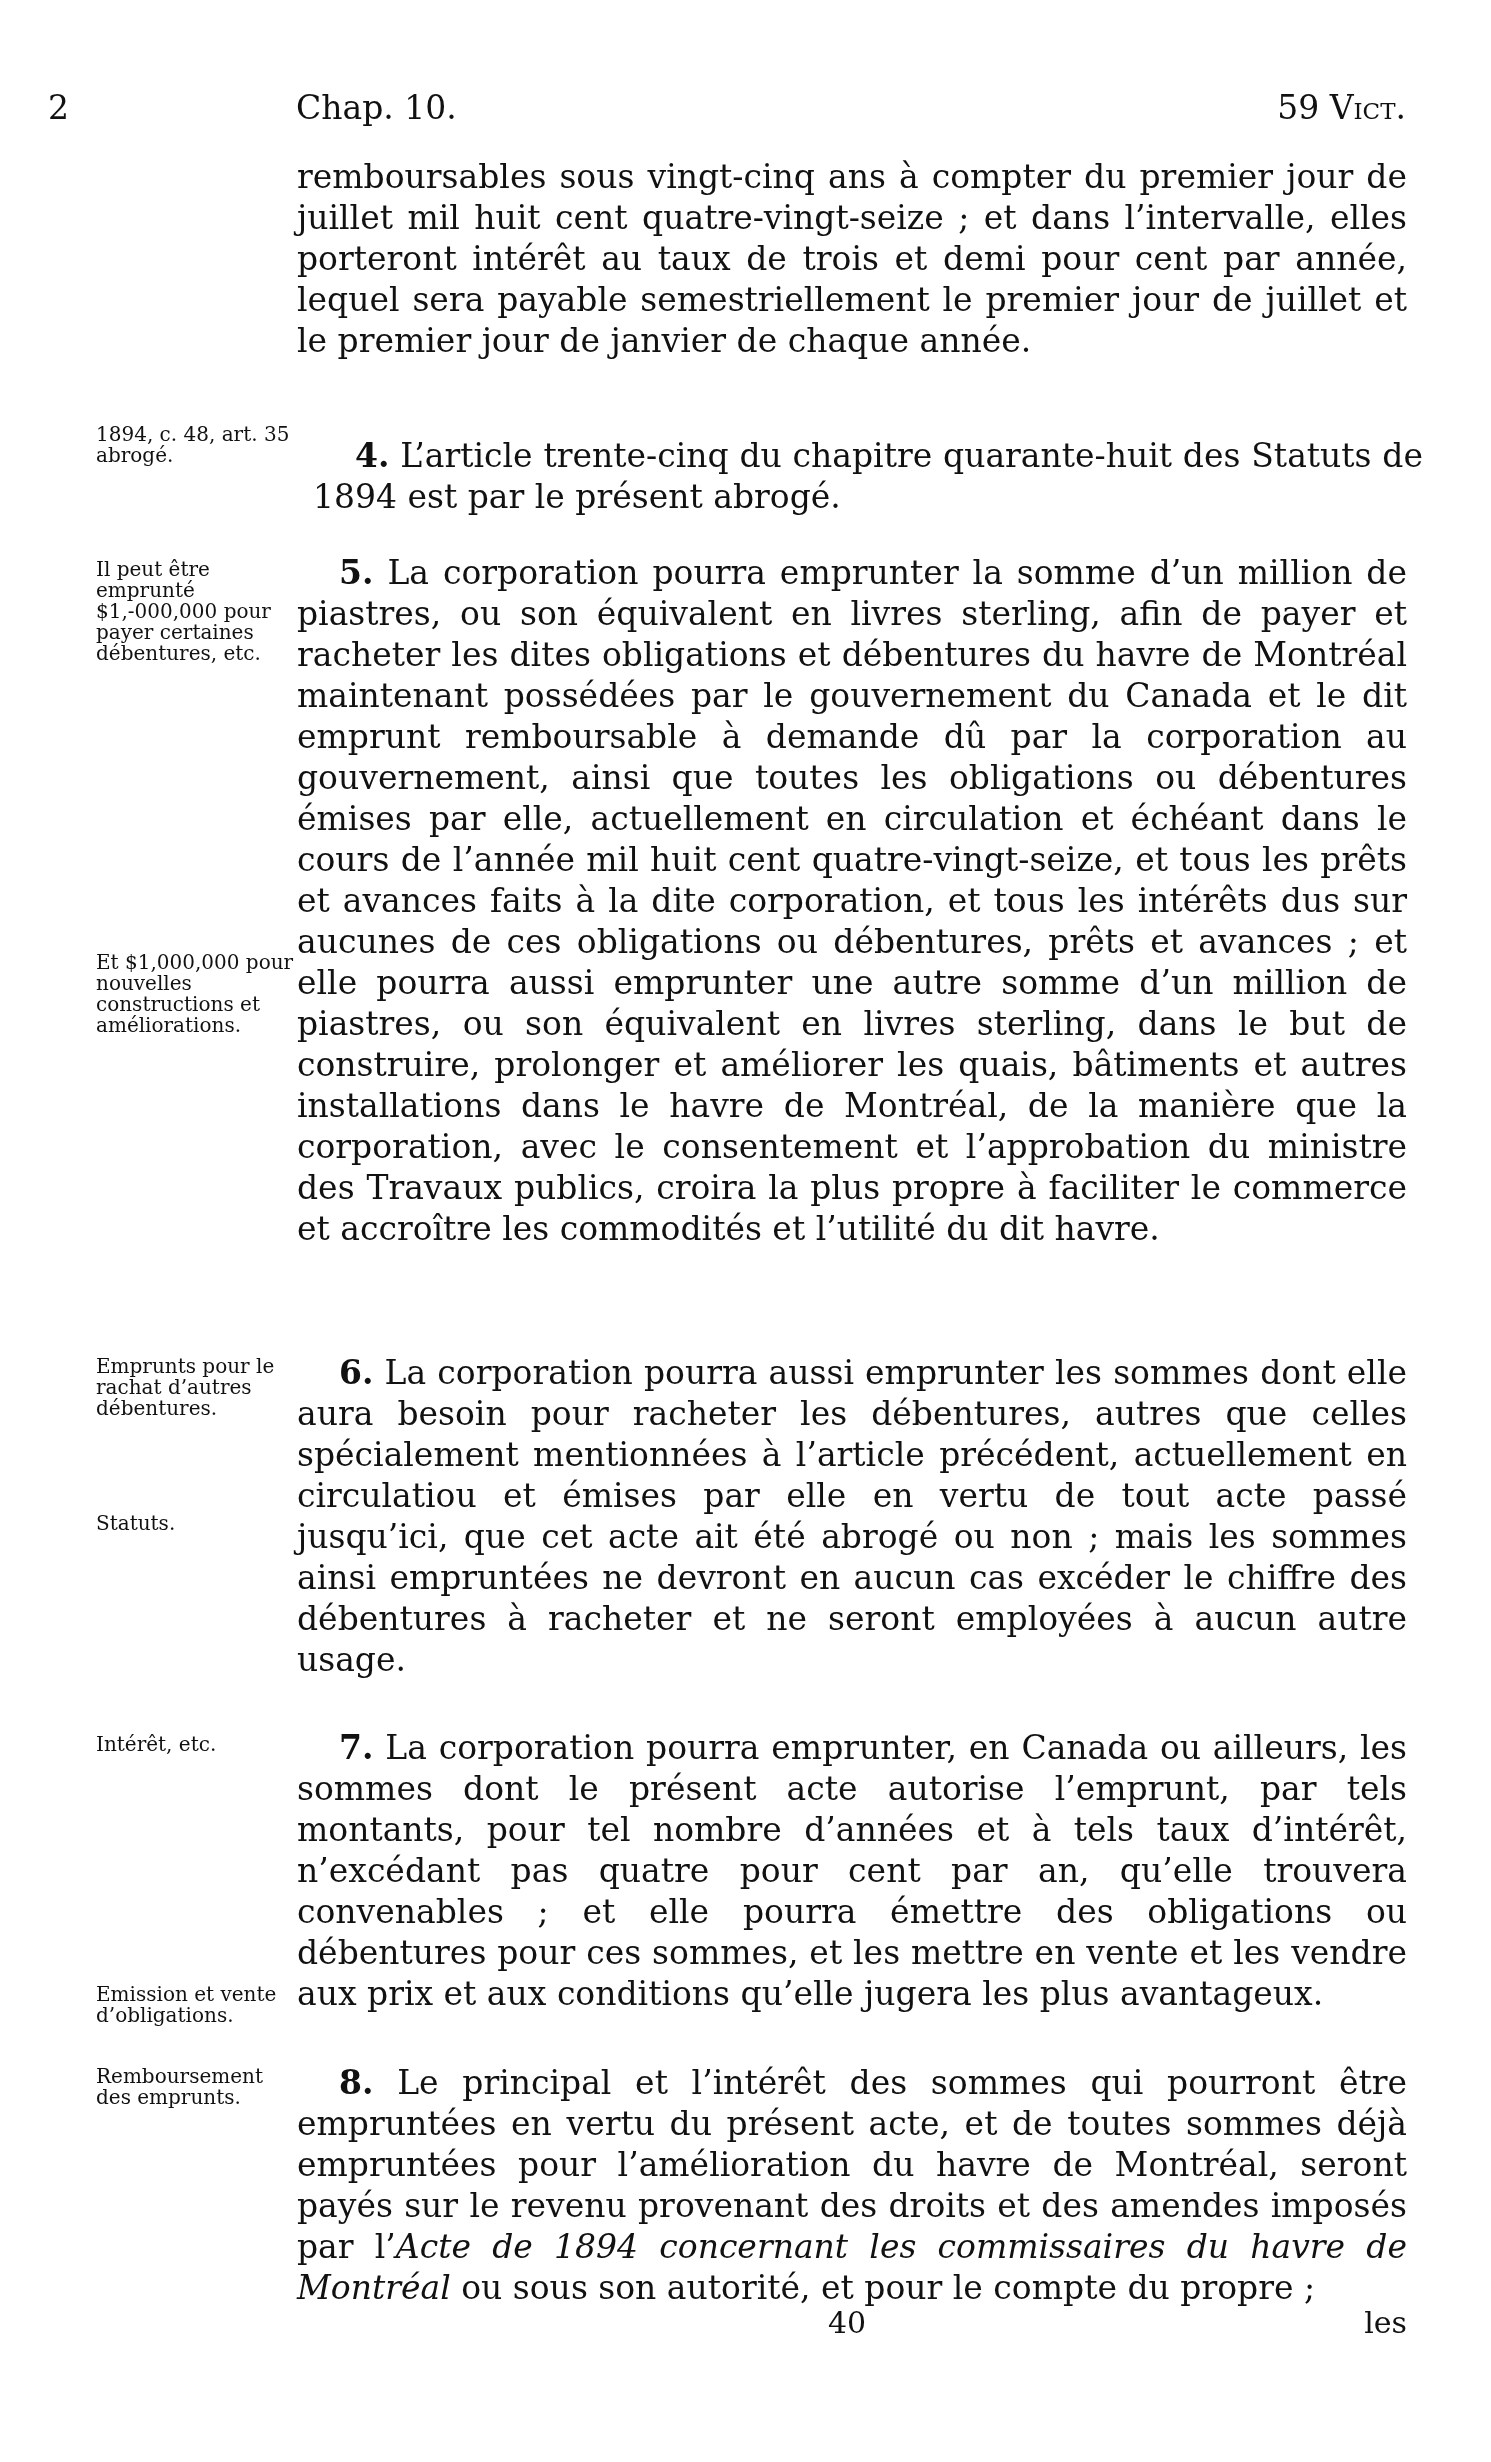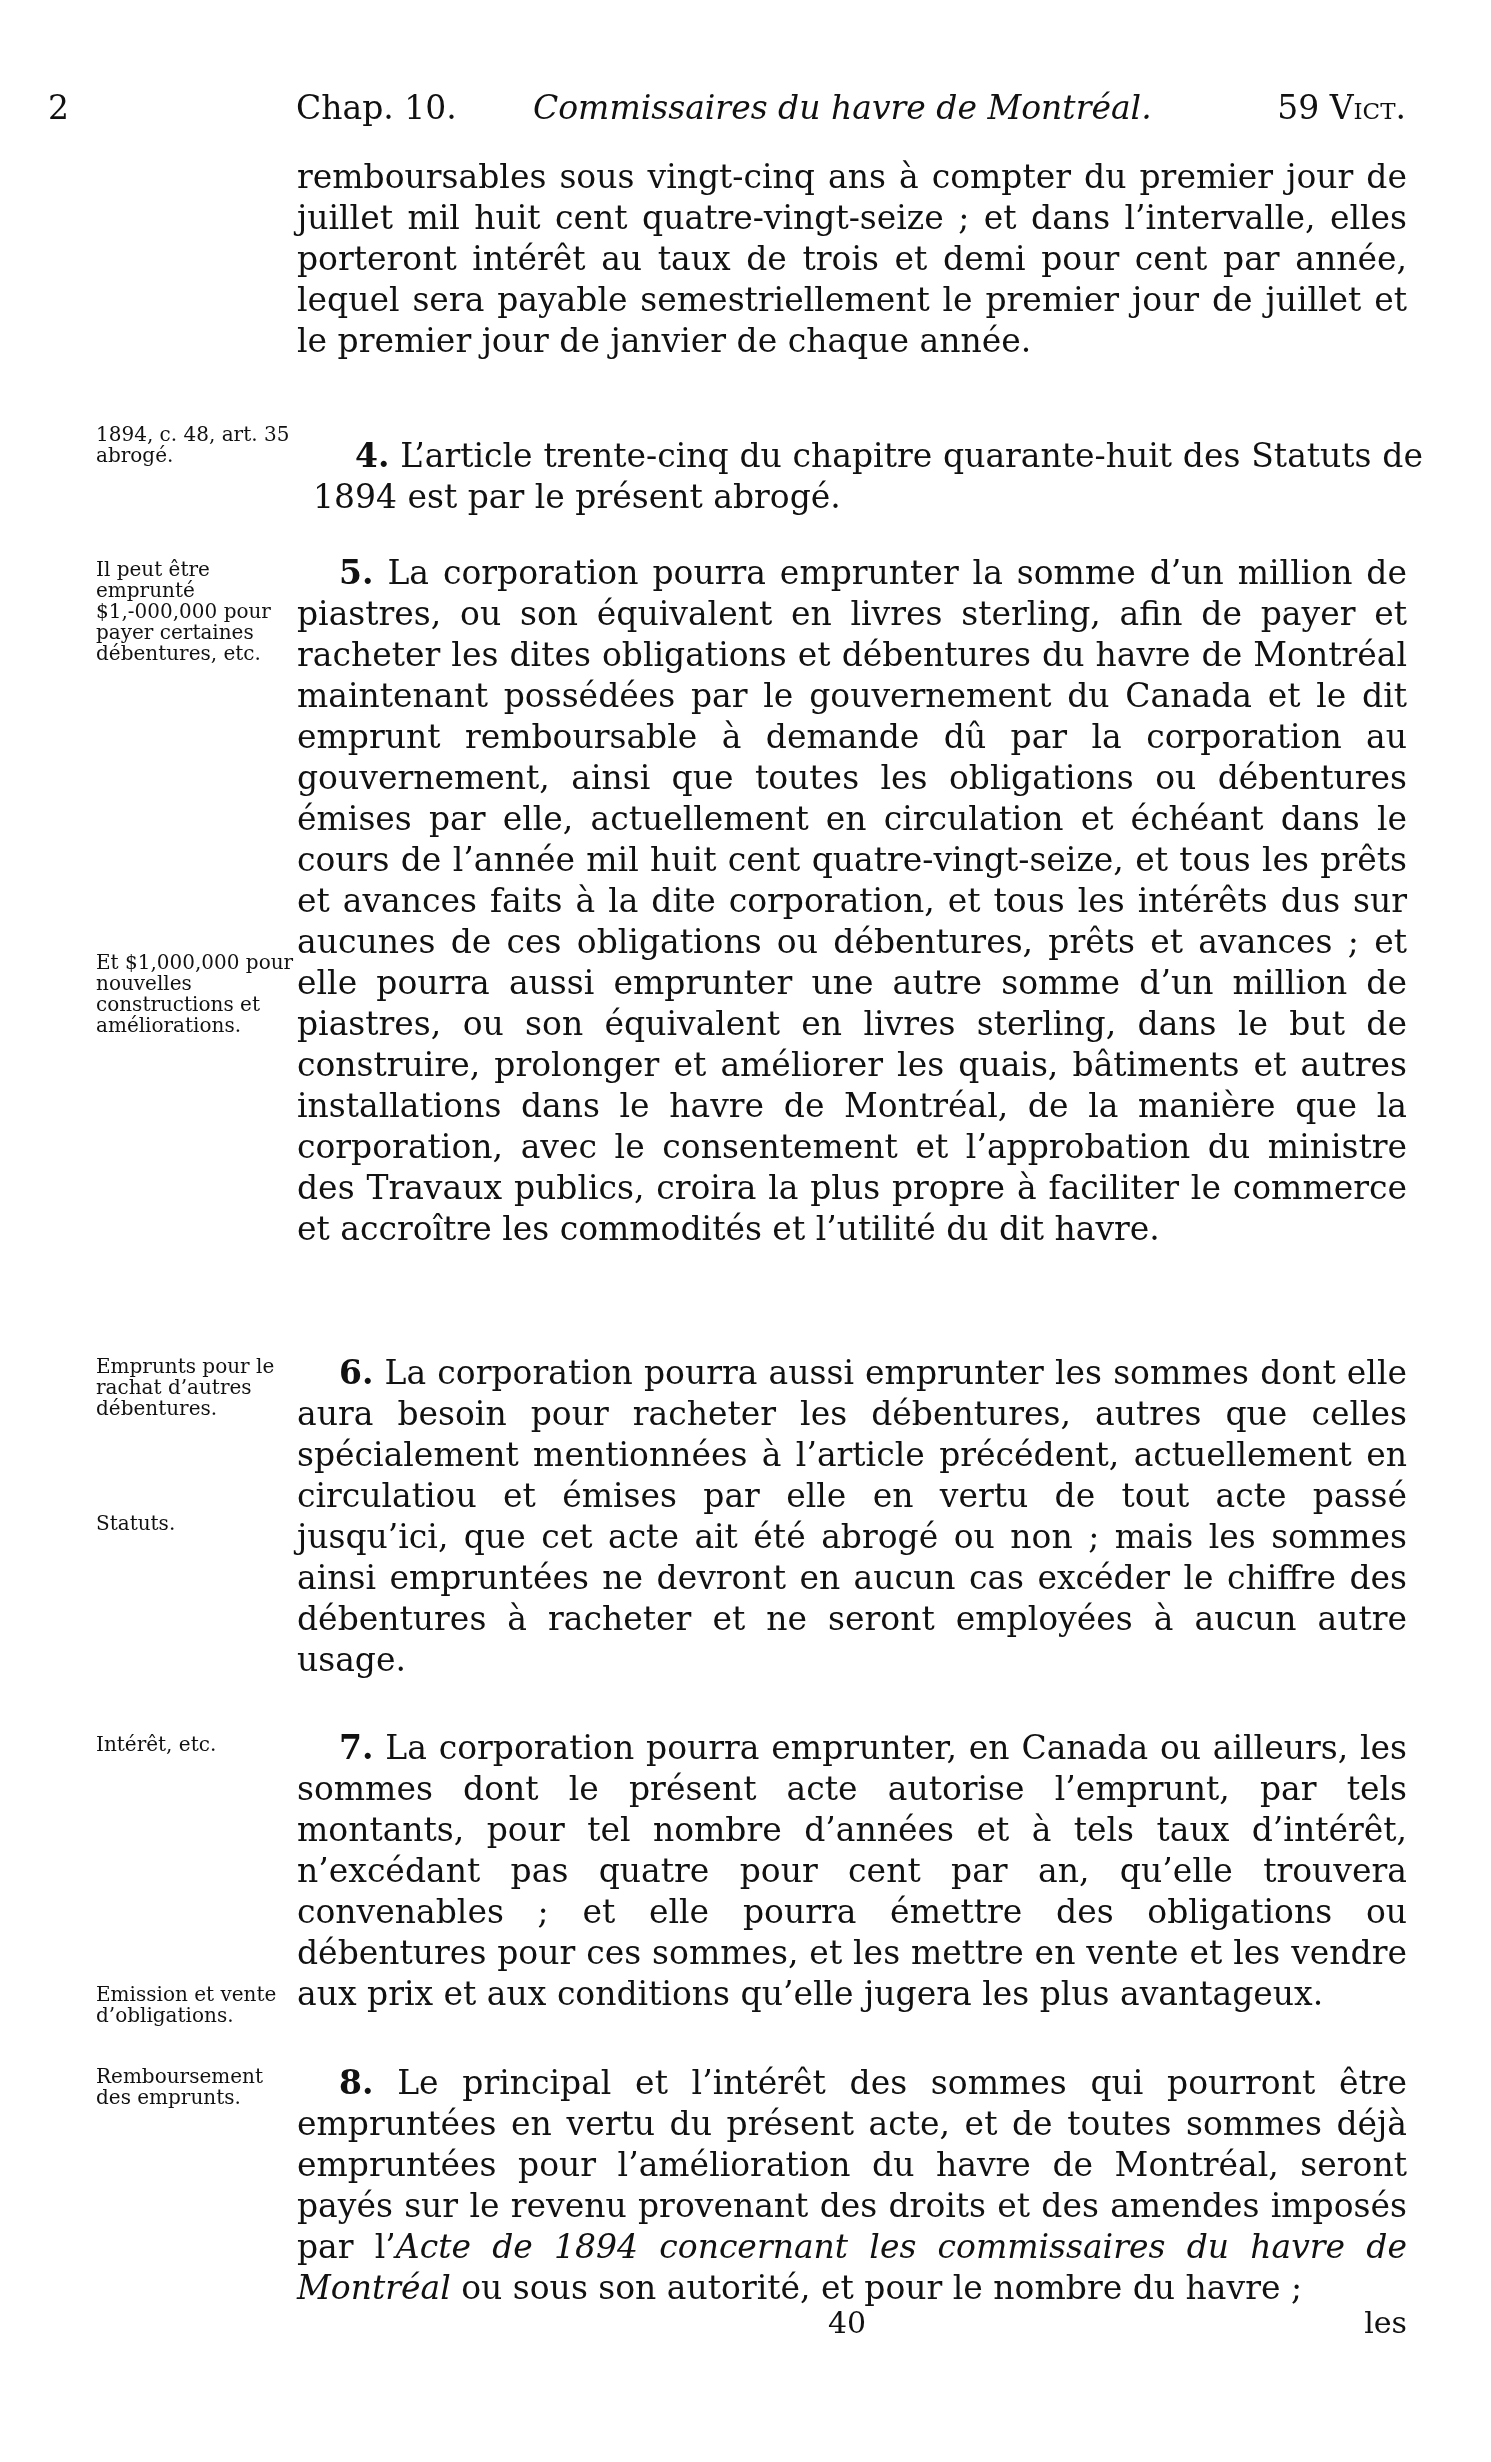--- a/index.html
+++ b/index.html
@@ -36,21 +36,20 @@
   }
   .catchword .signature { position: absolute; left: 545px; }
   .catchword .next-word { position: absolute; right: 0; }
 </style>
 </head>
 <body>
 
 <header class="running-head">
   <span class="page-number">2</span>
   <span class="chapter">Chap. 10.</span>
-  <span class="title">Commissaires du havre de Montréal.</span>
   <span class="regnal">59 Vict.</span>
 </header>
 
 <p class="body-text" style="top:156px; margin:0;">remboursables sous vingt-cinq ans à compter du premier jour de juillet mil huit cent quatre-vingt-seize ; et dans l’intervalle, elles porteront intérêt au taux de trois et demi pour cent par année, lequel sera payable semestriellement le premier jour de juillet et le premier jour de janvier de chaque année.</p>
 
 <div class="margin-note" style="top:424px;">1894, c. 48, art. 35 abrogé.</div>
 <p class="body-text" style="top:419px; margin:16px; text-indent:42px;">
   <span class="section-no">4.</span>
   <span>L’article trente-cinq du chapitre quarante-huit des Statuts de 1894 est par le présent abrogé.</span>
 </p>
@@ -72,20 +71,20 @@
 <div class="margin-note" style="top:1734px;">Intérêt, etc.</div>
 <div class="margin-note" style="top:1984px;">Emission et vente d’obligations.</div>
 <p class="body-text" style="top:1727px; margin:0; text-indent:42px;">
   <span class="section-no">7.</span>
   <span>La corporation pourra emprunter, en Canada ou ailleurs, les sommes dont le présent acte autorise l’emprunt, par tels montants, pour tel nombre d’années et à tels taux d’intérêt, n’excédant pas quatre pour cent par an, qu’elle trouvera convenables ; et elle pourra émettre des obligations ou débentures pour ces sommes, et les mettre en vente et les vendre aux prix et aux conditions qu’elle jugera les plus avantageux.</span>
 </p>
 
 <div class="margin-note" style="top:2066px;">Remboursement des emprunts.</div>
 <p class="body-text" style="top:2062px; margin:0; text-indent:42px;">
   <span class="section-no">8.</span>
-  <span>Le principal et l’intérêt des sommes qui pourront être empruntées en vertu du présent acte, et de toutes sommes déjà empruntées pour l’amélioration du havre de Montréal, seront payés sur le revenu provenant des droits et des amendes imposés par l’</span><i>Acte de 1894 concernant les commissaires du havre de Montréal</i><span> ou sous son autorité, et pour le nombre du havre ;</span>
+  <span>Le principal et l’intérêt des sommes qui pourront être empruntées en vertu du présent acte, et de toutes sommes déjà empruntées pour l’amélioration du havre de Montréal, seront payés sur le revenu provenant des droits et des amendes imposés par l’</span><i>Acte de 1894 concernant les commissaires du havre de Montréal</i><span> ou sous son autorité, et pour le compte du propre ;</span>
 </p>
 
 <footer class="catchword">
   <span class="signature">40</span>
   <span class="next-word">les</span>
 </footer>
 
 
 </body></html>

